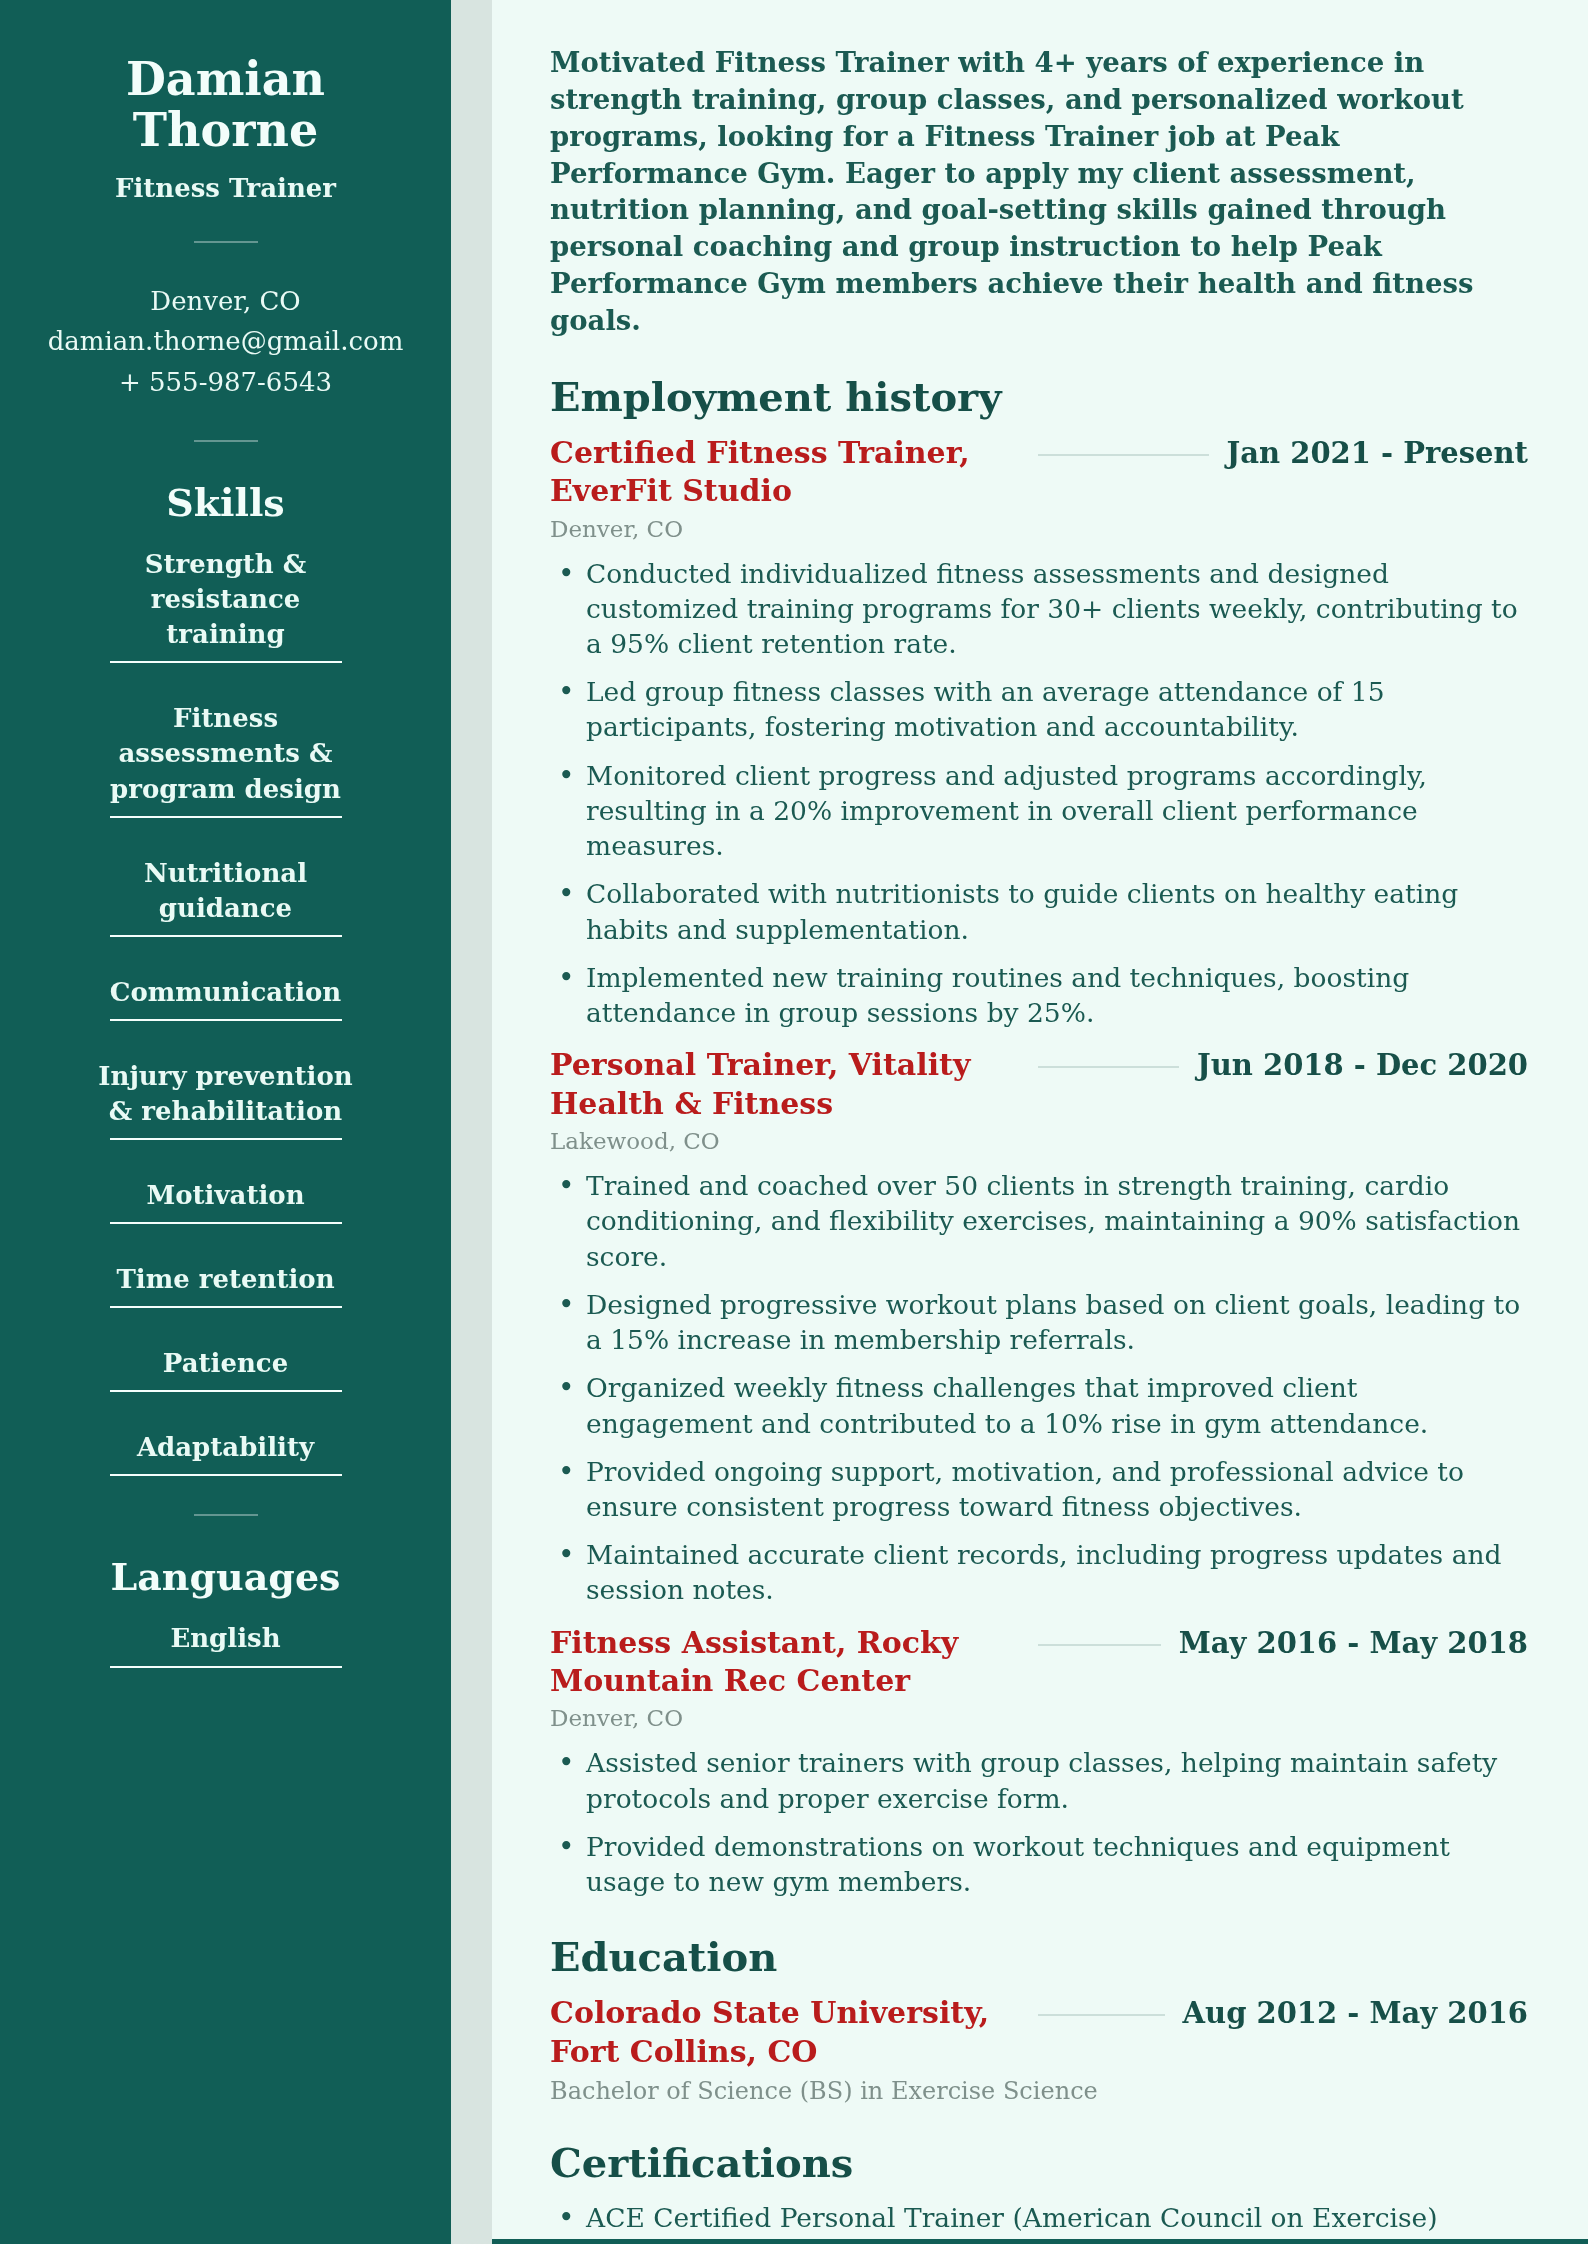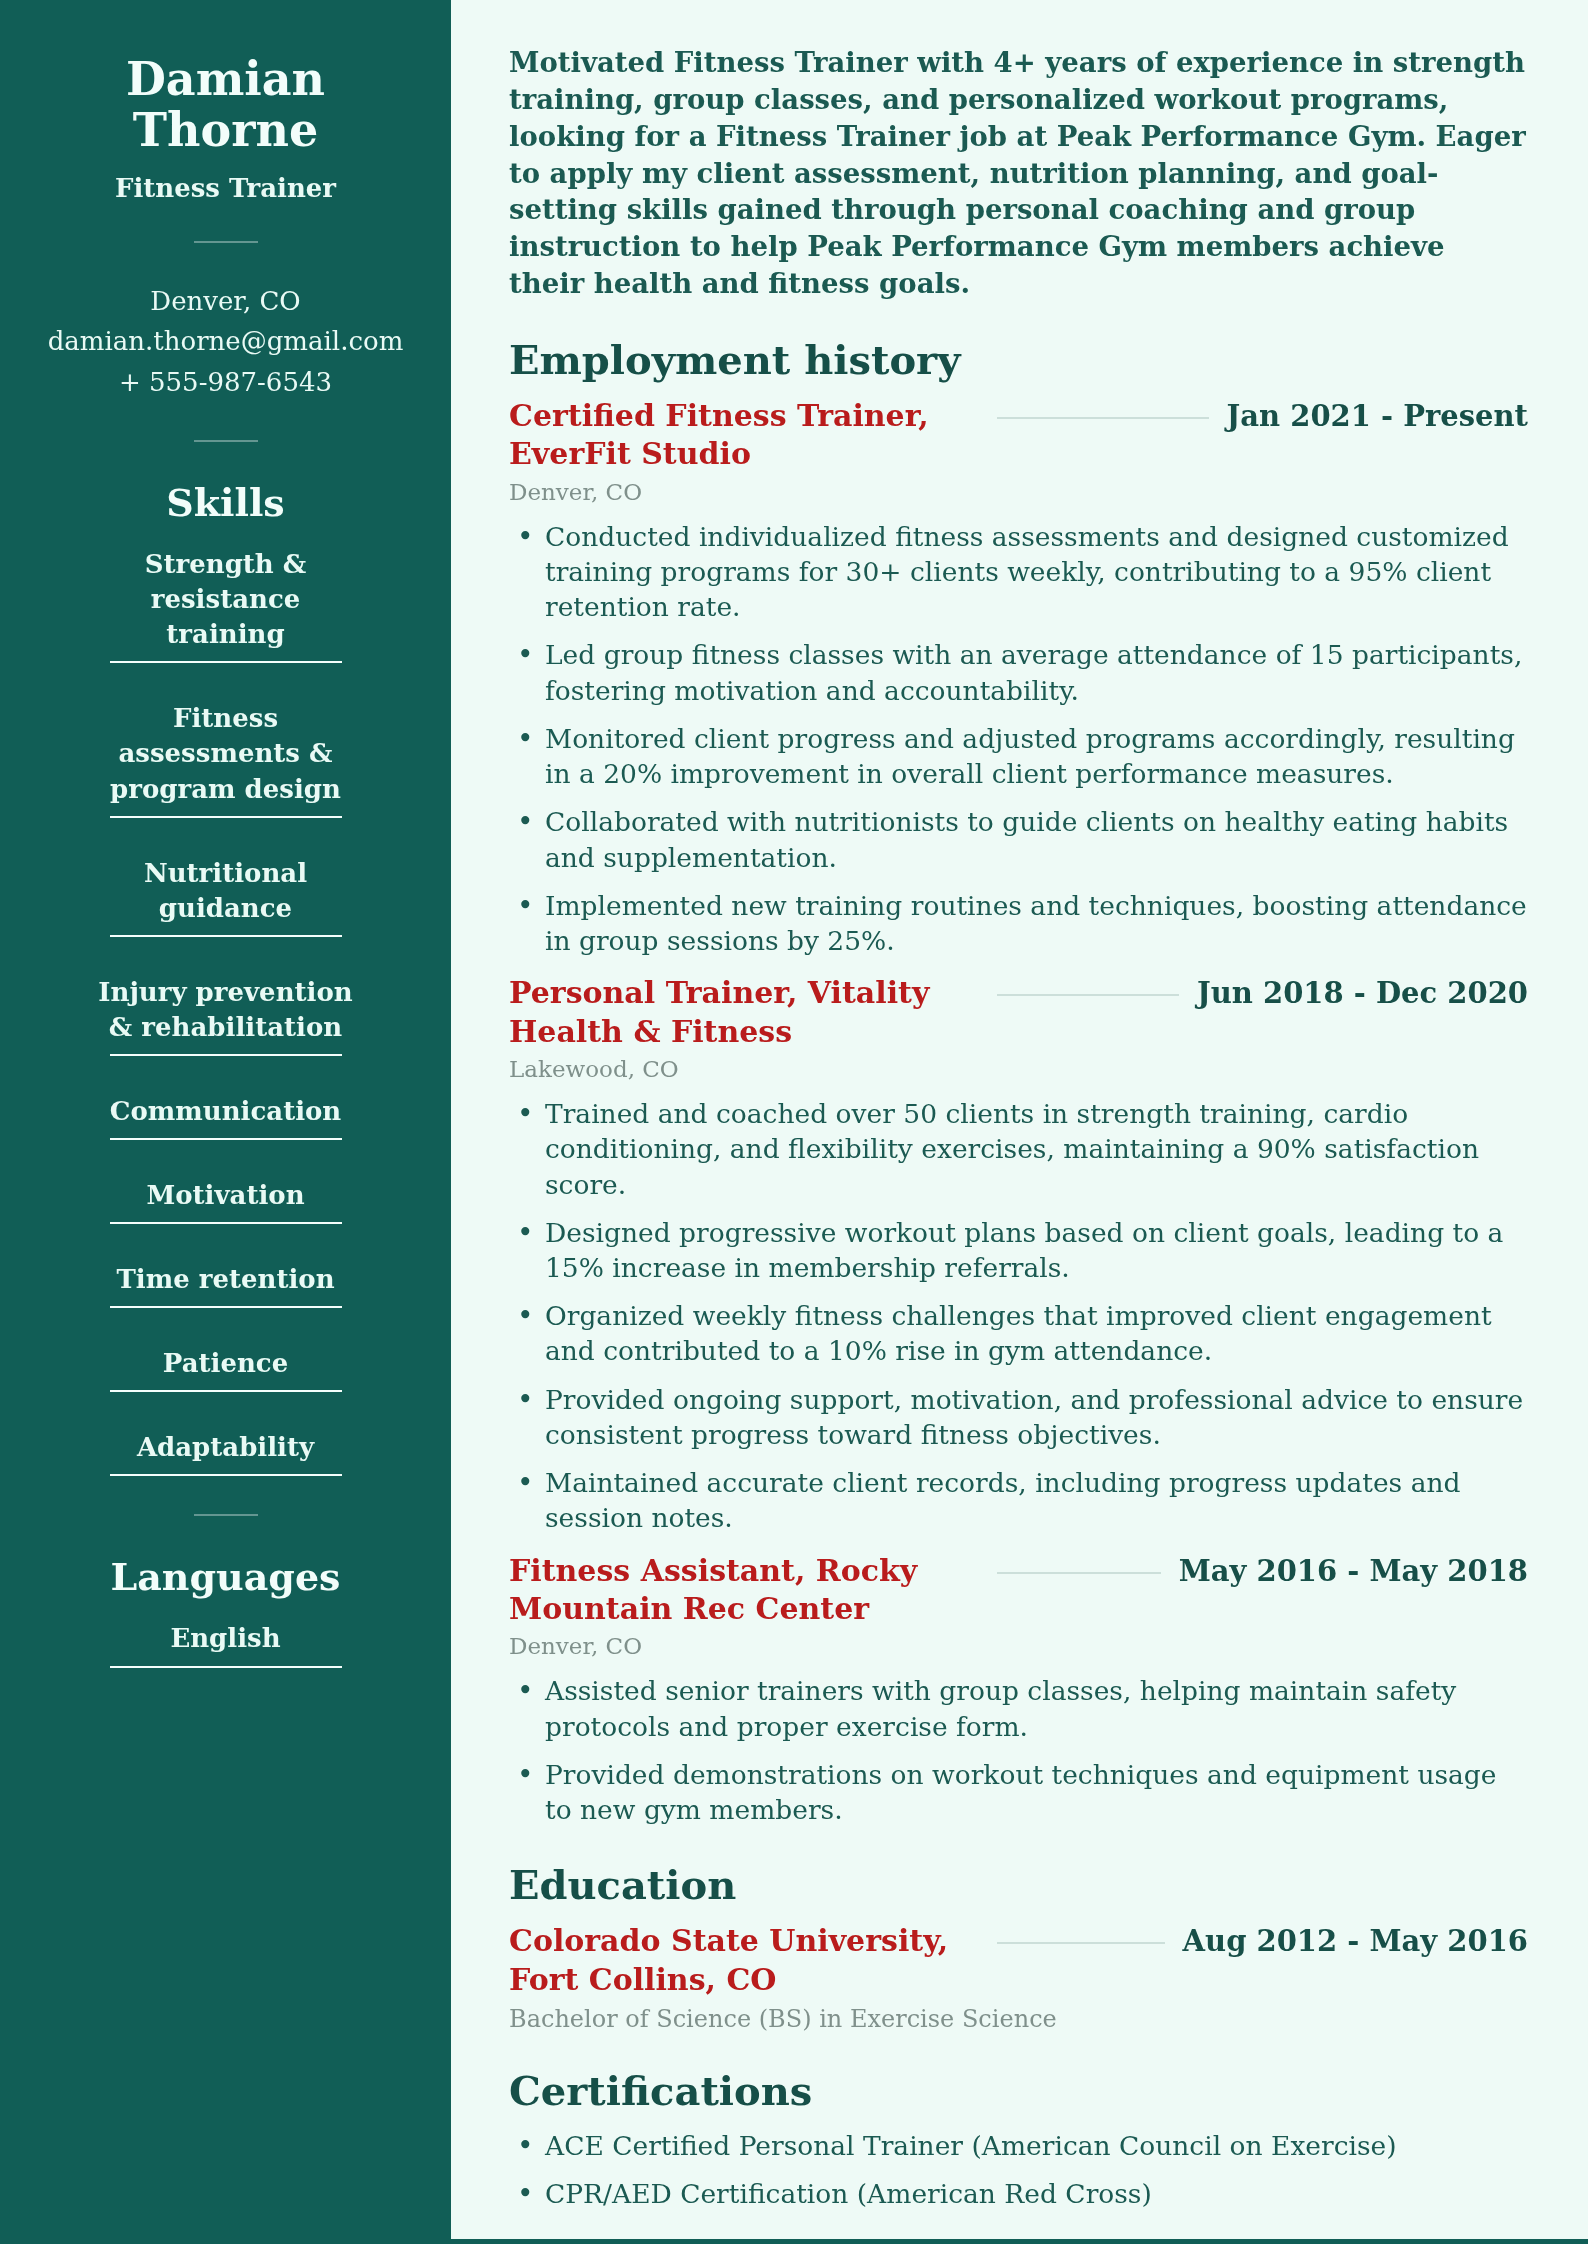--- a/index.html
+++ b/index.html
@@ -1,18 +1,18 @@
 <!DOCTYPE html>
 <html><head>
 <meta charset="utf-8">
 <style>
   * { margin:0; padding:0; box-sizing:border-box; }
   html,body { background:#d8e4e0; }
   body { font-family:"DejaVu Serif","Liberation Serif",serif; }
-  .page { width:1588px; height:2244px; display:flex; margin:0 auto; position:relative; }
+  .page { width:1588px; height:2244px; display:flex; margin:0 auto; position:relative;gap:41px; }
 
   
   .sidebar {
     width:451px; flex:0 0 451px; background:#115e56; color:#eefcf8;
     text-align:center; padding:54px 42px 40px 42px; overflow:hidden;
   }
   .name { font-size:46px; line-height:1.1; font-weight:700; color:#f2fdfa; max-width:280px; margin:0 auto; }
   .role { font-size:26px; font-weight:700; margin-top:18px; color:#e9faf5; }
   .side-divider { width:64px; border-bottom:2px solid rgba(255,255,255,0.35); margin:38px auto; }
   .contact div { font-size:26px; line-height:1.55; color:#e9faf5; }
@@ -73,25 +73,25 @@
     </div>
     <div class="skill">
       <div class="skill-label">Fitness assessments &amp; program design</div>
       <div class="skill-underline"></div>
     </div>
     <div class="skill">
       <div class="skill-label">Nutritional guidance</div>
       <div class="skill-underline"></div>
     </div>
     <div class="skill">
-      <div class="skill-label">Injury prevention &amp; rehabilitation</div>
+      <div class="skill-label">Communication</div>
       <div class="skill-underline"></div>
     </div>
     <div class="skill">
-      <div class="skill-label">Communication</div>
+      <div class="skill-label">Injury prevention &amp; rehabilitation</div>
       <div class="skill-underline"></div>
     </div>
     <div class="skill">
       <div class="skill-label">Motivation</div>
       <div class="skill-underline"></div>
     </div>
     <div class="skill">
       <div class="skill-label">Time retention</div>
       <div class="skill-underline"></div>
     </div>

